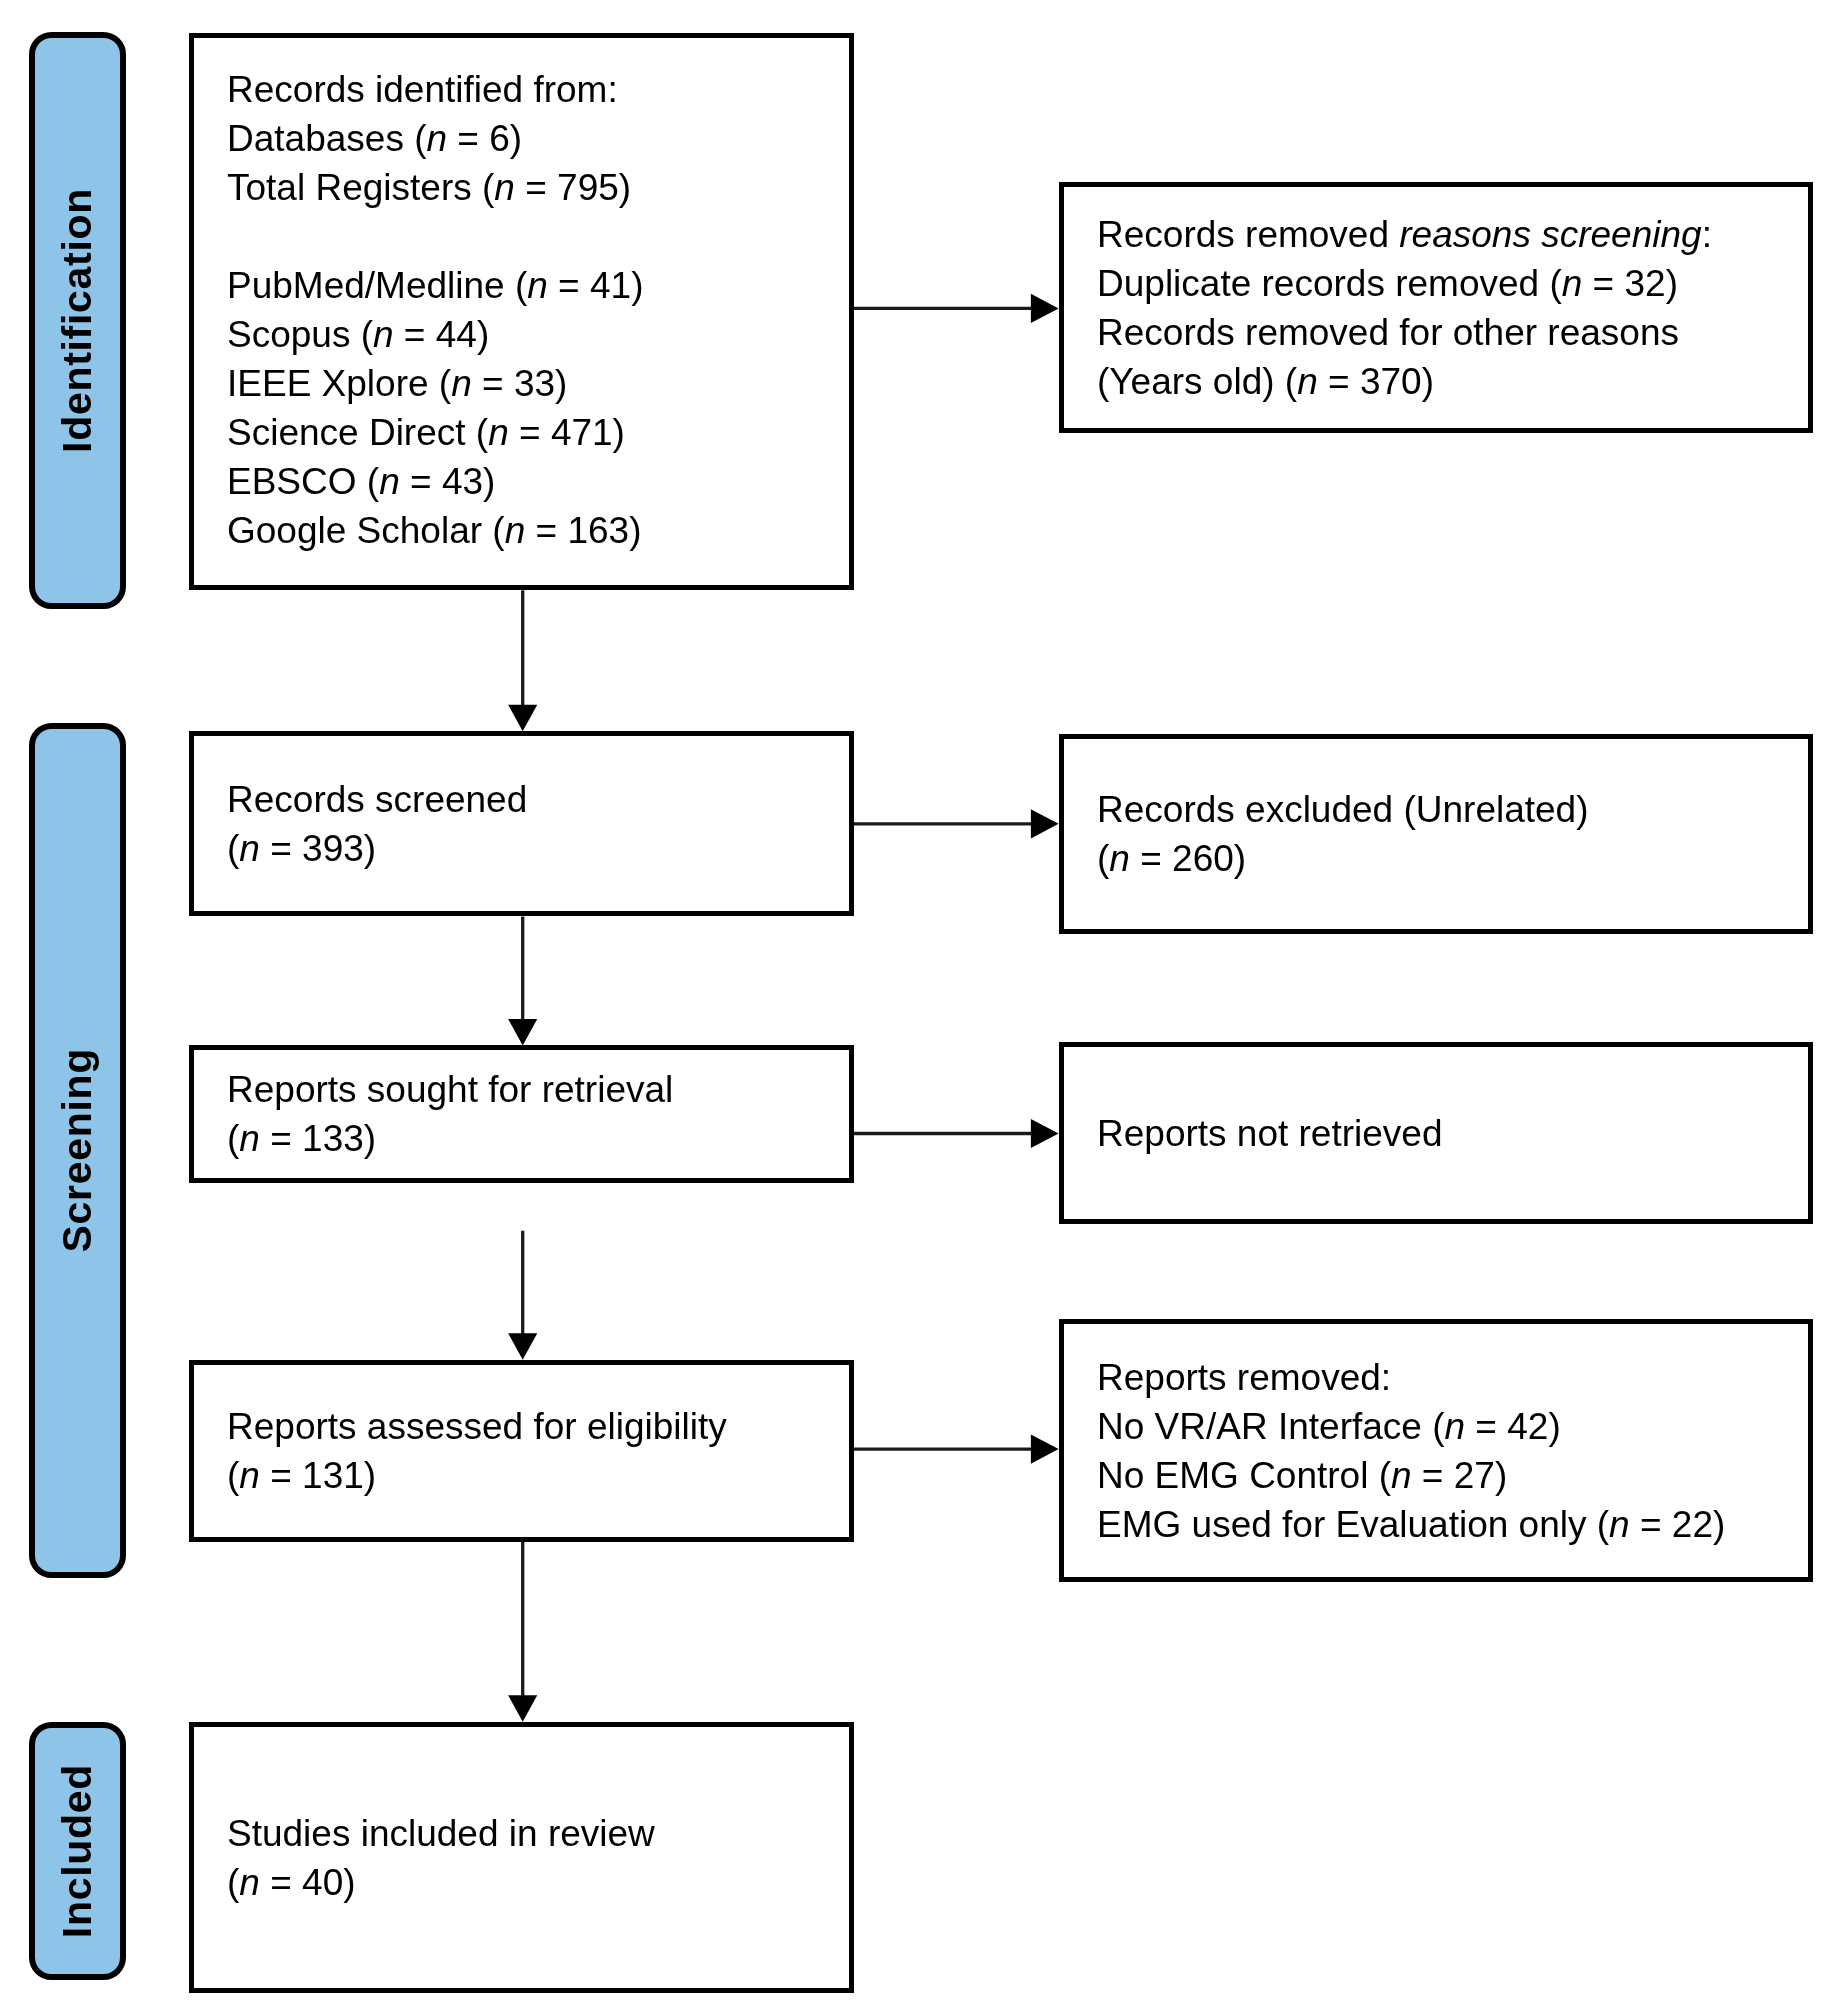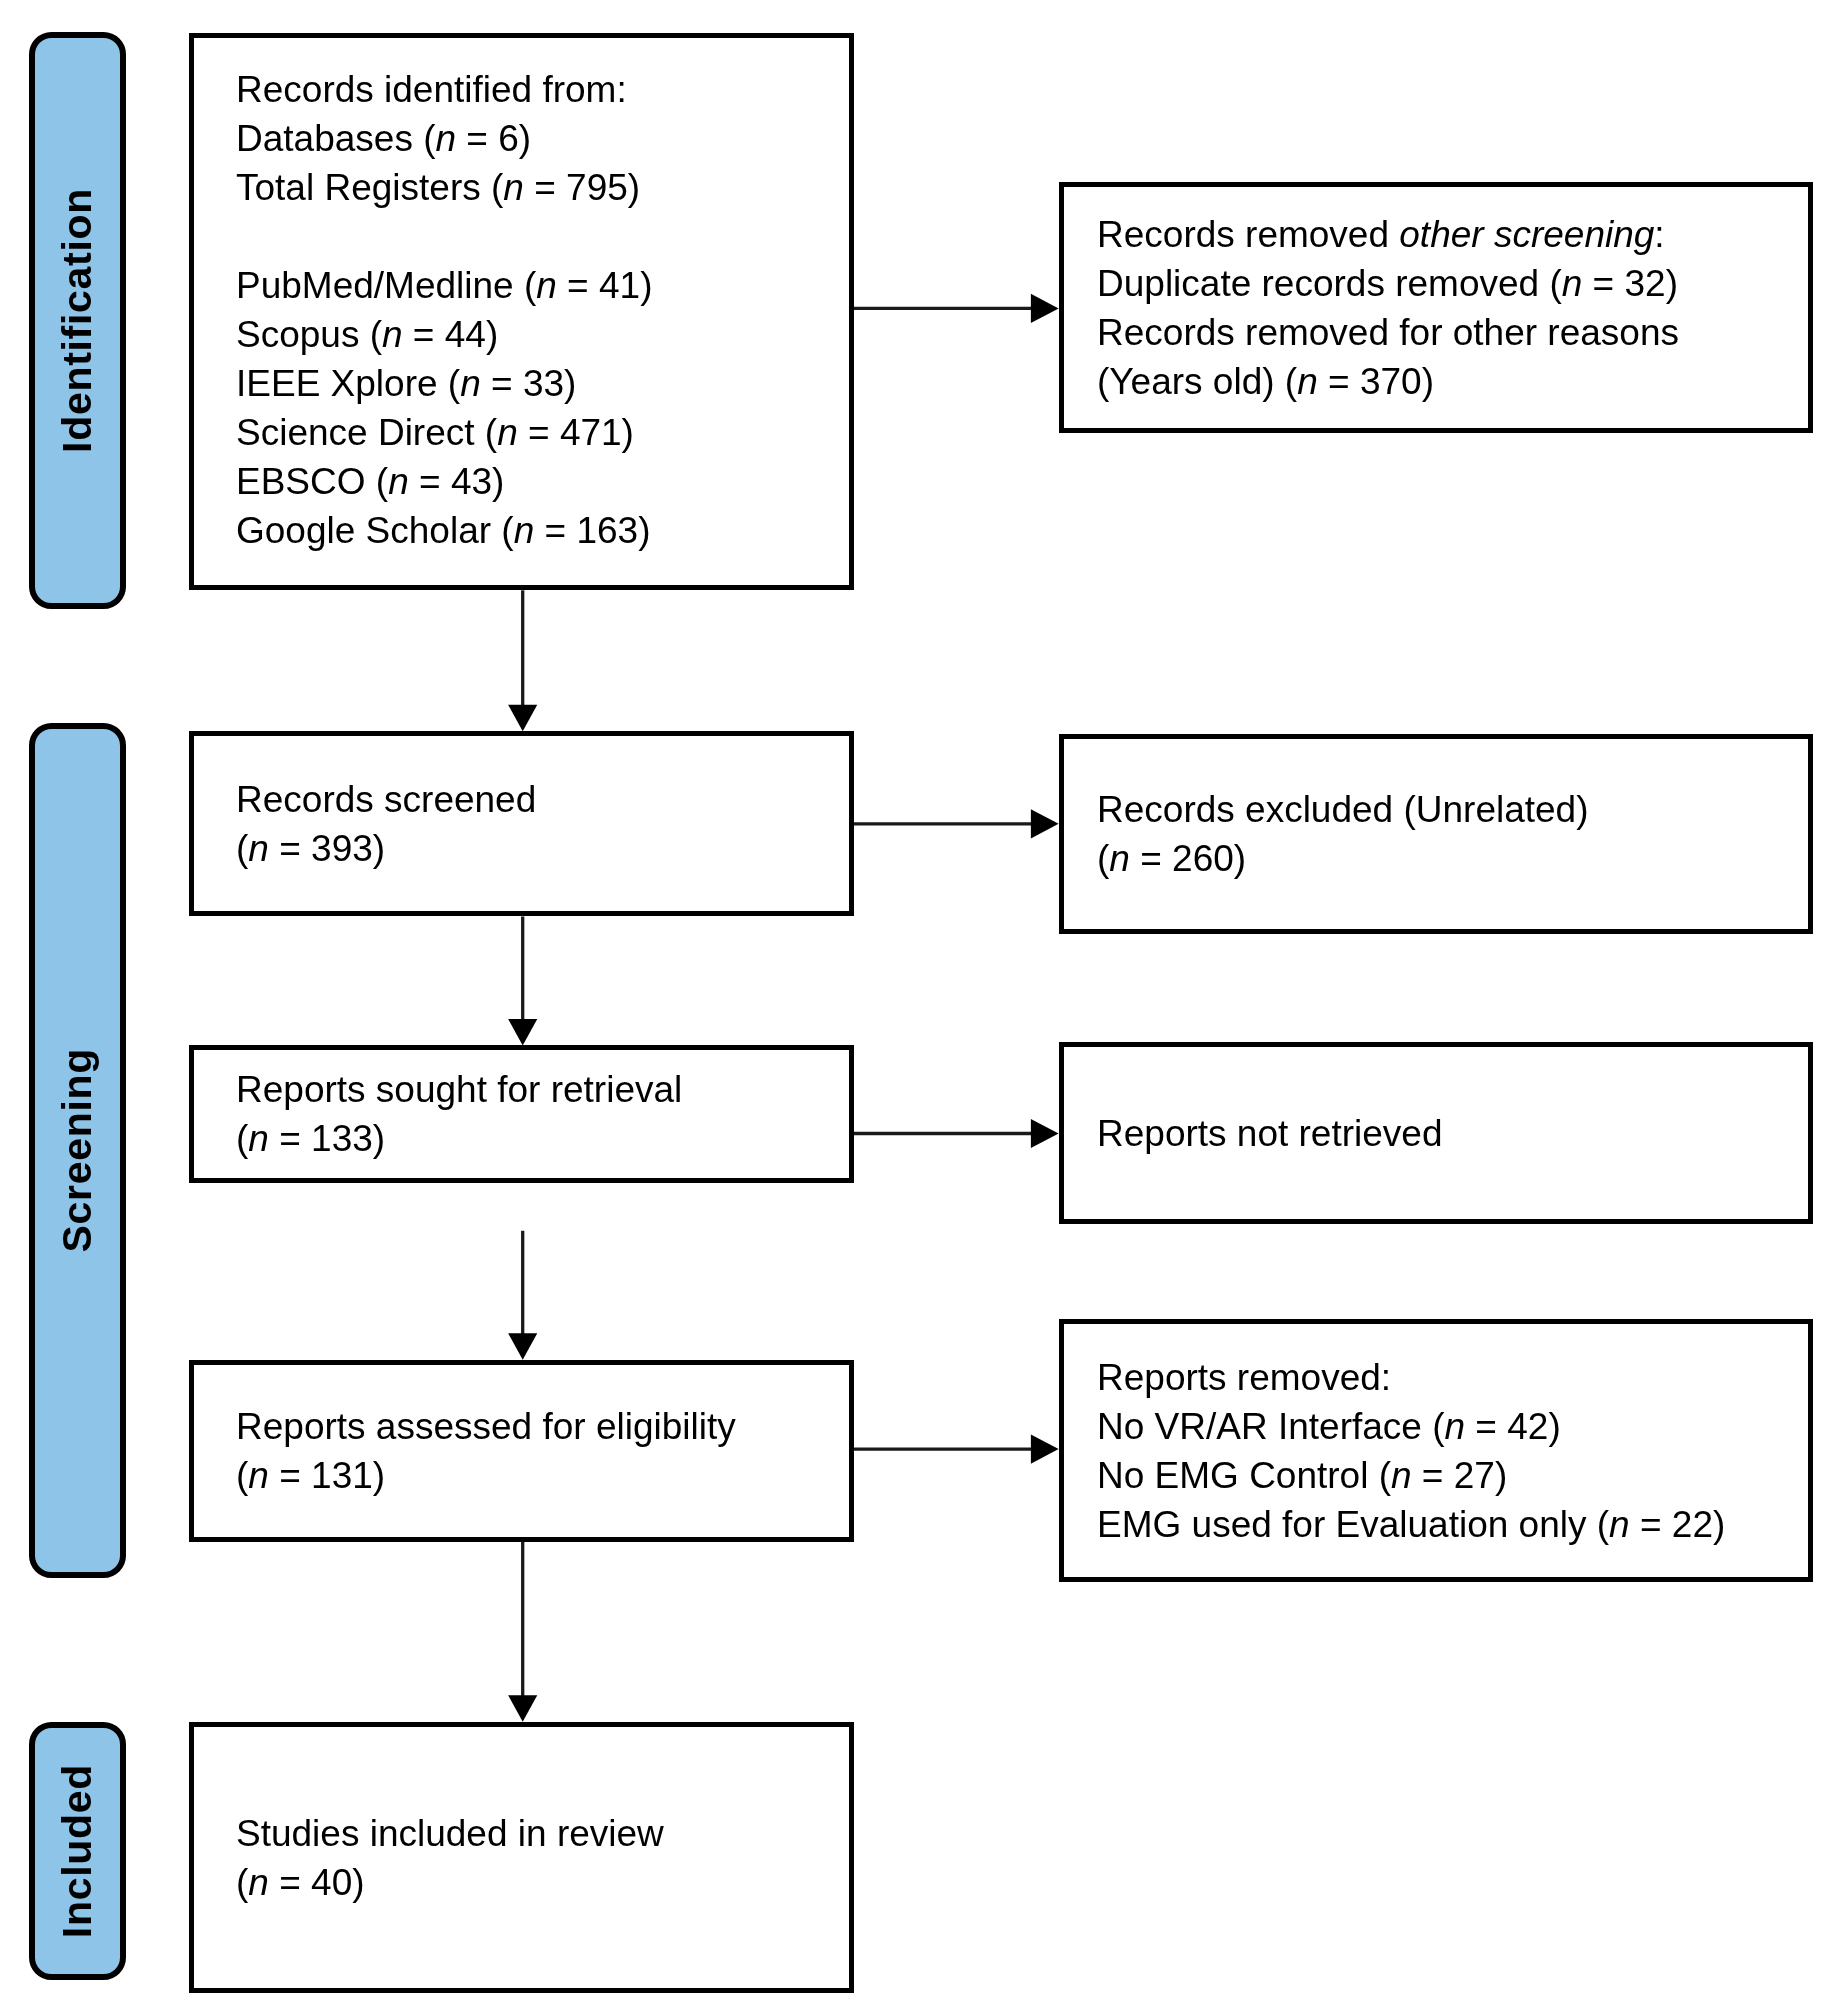--- a/index.html
+++ b/index.html
@@ -37,21 +37,21 @@
   }
 
   .box{
     position:absolute;
     background:var(--box-fill);
     border:5.3px solid var(--border);
     box-sizing:border-box;
     display:flex;align-items:center;
   }
   .box--top{align-items:flex-start;}
-  .box--left{left:189px;width:665px;padding-left:9px;}
+  .box--left{left:189px;width:665px;}
   .box--right{left:1059px;width:754px;}
   .box-text{
     font-size:37px;line-height:49px;
     padding:0 20px 0 33px;
     white-space:nowrap;
   }
   .box--top .box-text{padding-top:26.5px;}
   .box-text i{font-style:italic;}
 </style>
 </head>
@@ -140,21 +140,21 @@
   </div>
   <div class="box box--left" style="top:1722px;height:271px;">
     <div class="box-text">
         <div class="line">Studies included in review</div>
         <div class="line">(<i>n</i> = 40)</div>
       </div>
   </div>
 
   <div class="box box--right" style="top:182px;height:251px;">
     <div class="box-text">
-        <div class="line">Records removed <i>other screening</i>:</div>
+        <div class="line">Records removed <i>reasons screening</i>:</div>
         <div class="line">Duplicate records removed (<i>n</i> = 32)</div>
         <div class="line">Records removed for other reasons</div>
         <div class="line">(Years old) (<i>n</i> = 370)</div>
       </div>
   </div>
   <div class="box box--right" style="top:734px;height:200px;">
     <div class="box-text">
         <div class="line">Records excluded (Unrelated)</div>
         <div class="line">(<i>n</i> = 260)</div>
       </div>

